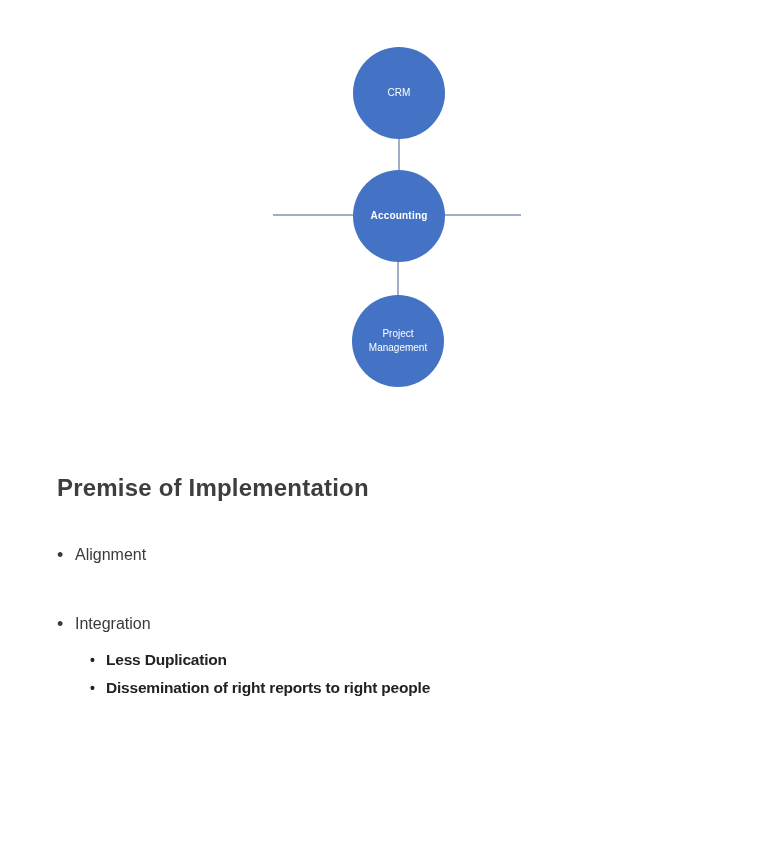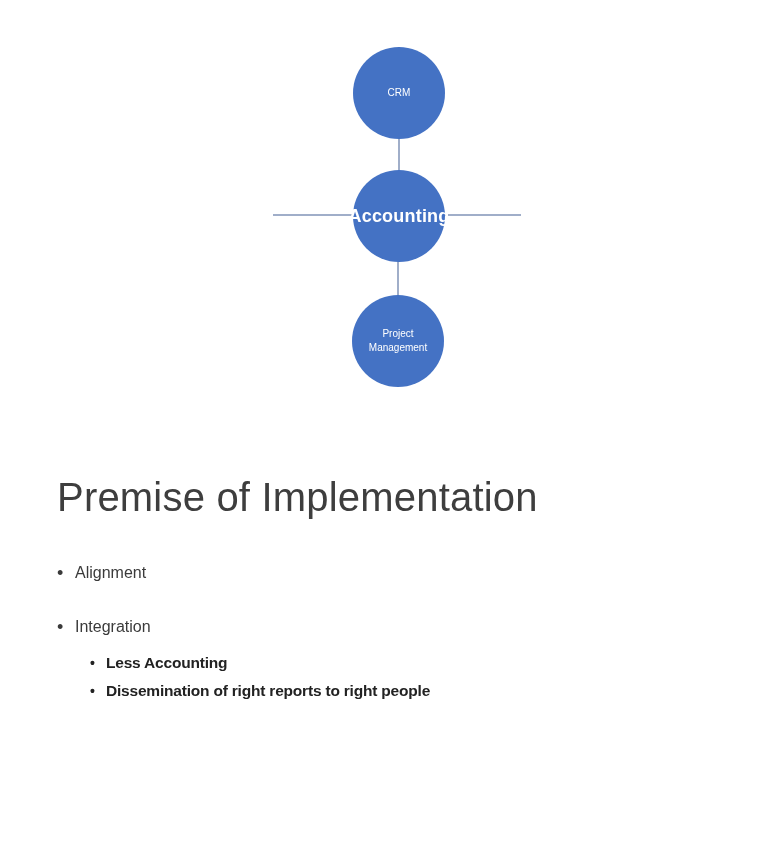--- a/index.html
+++ b/index.html
@@ -30,35 +30,35 @@
     border-radius: 50%;
     background: var(--node-color);
     color: var(--node-text-color);
     display: flex; align-items: center; justify-content: center;
     text-align: center;
     font-size: 10px; line-height: 14px;
     padding: 0 12px;
   }
   .node-crm        { left: 353px; top:  47px; }
   .node-hrm        { left: 227px; top: 169px; }
-  .node-center     { left: 353px; top: 170px; font-size: 18px; font-weight: 600; letter-spacing: .2px; }
+  .node-center     { left: 353px; top: 170px; font-size: 10px; font-weight: 600; letter-spacing: .2px; }
   .node-sales      { left: 475px; top: 169px; }
   .node-project    { left: 352px; top: 295px; }
 
   
   .content { position: absolute; left: 57px; top: 474px; width: 668px; color: var(--body-text-color); }
   .title {
-    font-size: 40px;
-    font-weight: 400;
+    font-size: 24px;
+    font-weight: 700;
     color: var(--title-color);
     letter-spacing: 0.2px;
     line-height: 1.15;
   }
   .bullet-group { margin-top: 40px; }
-  .bullet-group.second { margin-top: 28px; }
+  .bullet-group.second { margin-top: 43px; }
   .l1 {
     font-size: 16px;
     color: var(--heading-text-color);
     padding-left: 18px;
     position: relative;
     line-height: 26px;
   }
   .l1::before {
     content: "\2022";
     position: absolute; left: 0; top: 0;
@@ -101,19 +101,19 @@
   <div class="content">
     <h1 class="title">Premise of Implementation</h1>
 
     <div class="bullet-group">
       <div class="l1">Alignment</div>
     </div>
 
     <div class="bullet-group second">
       <div class="l1">Integration</div>
       <div class="sub-list">
-        <div class="l2">Less Accounting</div>
+        <div class="l2">Less Duplication</div>
         <div class="l2">Dissemination of right reports to right people</div>
       </div>
     </div>
   </div>
 
 </div>
 
 </body></html>

